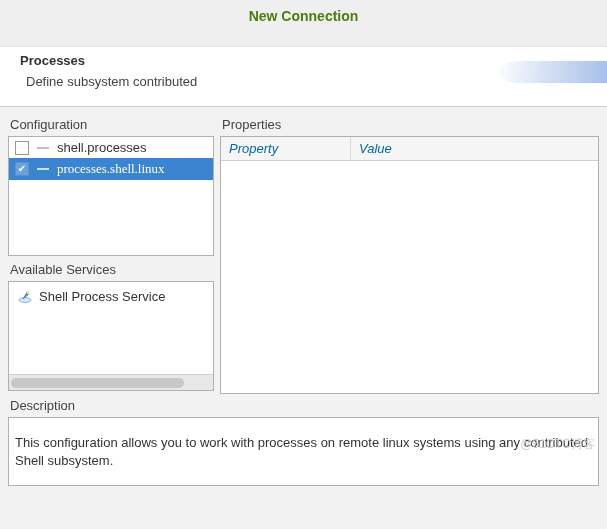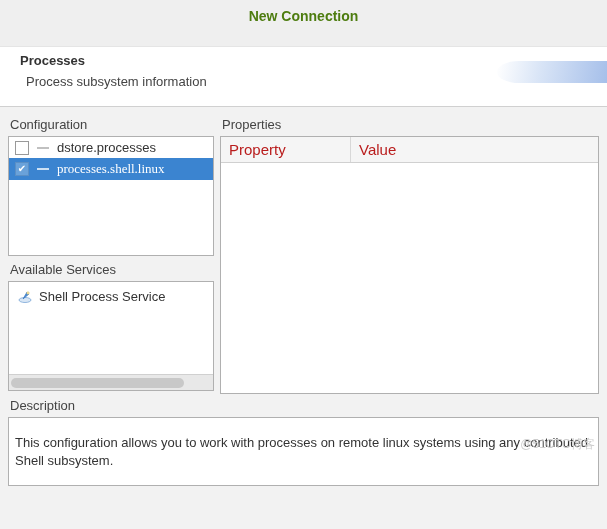--- a/index.html
+++ b/index.html
@@ -80,22 +80,23 @@
     border: 1px solid #b0b0b0;
     height: 258px;
     display: flex; flex-direction: column;
   }
   .props-header {
     display: flex;
     background: #f5f5f5;
     border-bottom: 1px solid #d0d0d0;
   }
   .props-header div {
-    padding: 4px 8px; color: #b91c1c; font-size: 15px;
+    padding: 4px 8px; color: #0369a1; font-size: 13px;
     border-right: 1px solid #d8d8d8;
+    font-style: italic;
   }
   .props-header div:last-child { border-right: none; }
   .ph-prop { width: 130px; }
   .ph-val { flex: 1; }
   .props-body { flex: 1; }
 
   .avail { margin-top: 6px; }
   .avail-box {
     background: #fff;
     border: 1px solid #b0b0b0;
@@ -130,33 +131,33 @@
     color: #ccc; font-size: 12px; pointer-events: none;
   }
 </style>
 </head>
 <body>
 
 <div class="titlebar">New Connection</div>
 
 <div class="banner">
   <div class="banner-title">Processes</div>
-  <div class="banner-sub">Process subsystem information</div>
+  <div class="banner-sub">Define subsystem contributed</div>
   <div class="banner-swoosh"></div>
 </div>
 
 <div class="body">
   <div class="row1">
     <div class="col-config">
       <div class="section-label">Configuration</div>
       <div class="listbox">
         <div class="list-item">
           <span class="checkbox"></span>
           <span class="icon-dash"></span>
-          <span>dstore.processes</span>
+          <span>shell.processes</span>
         </div>
         <div class="list-item selected">
           <span class="checkbox checked"></span>
           <span class="icon-dash"></span>
           <span>processes.shell.linux</span>
         </div>
       </div>
 
       <div class="avail">
         <div class="section-label">Available Services</div>

